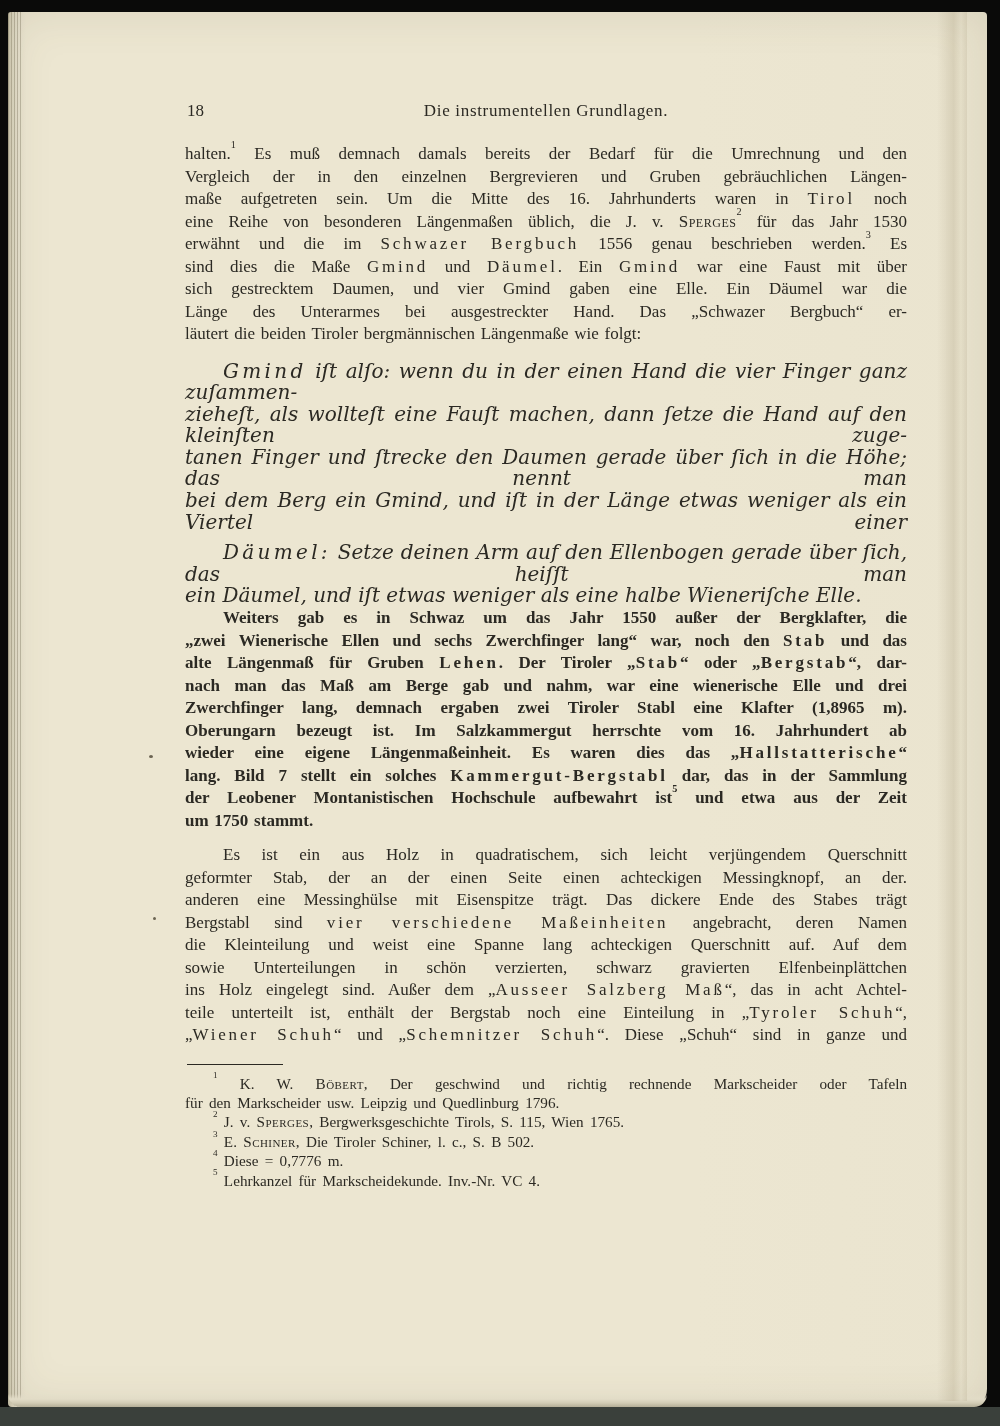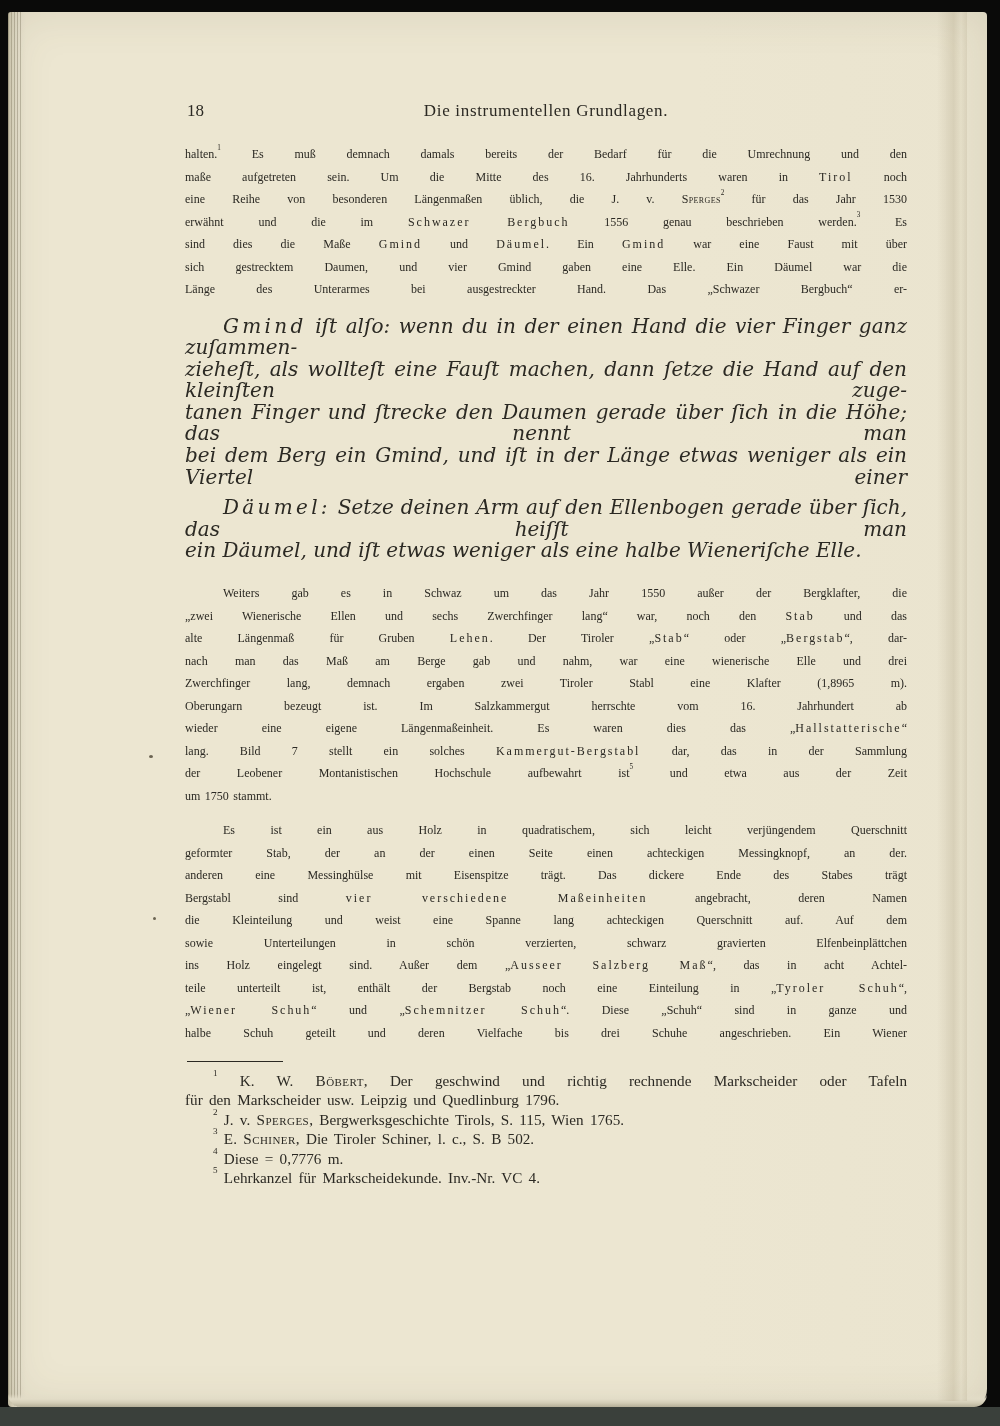--- a/index.html
+++ b/index.html
@@ -26,27 +26,27 @@
   .crease{
     position:absolute;top:0;bottom:6px;right:20px;width:30px;
     background:linear-gradient(90deg,rgba(148,133,98,0) 0,rgba(148,133,98,0.20) 55%,rgba(148,133,98,0.04) 80%,rgba(148,133,98,0.16) 100%);
   }
   .speck{position:absolute;border-radius:50%;background:#6b6452;}
   .text-col{position:absolute;left:177px;top:88px;width:722px;color:#2b2923;}
   .header{position:relative;height:22px;font-size:17px;line-height:22px;text-align:right;}
   .pagenum{position:absolute;left:2px;}
   .runtitle{position:absolute;left:50%;transform:translateX(-50%);letter-spacing:0.04em;white-space:nowrap;}
   .para{margin:0;}
-  .para.antiqua{font-size:12px;line-height:22.5px;word-spacing:1.5px;}
+  .para.antiqua{font-size:17px;line-height:22.5px;word-spacing:1.5px;}
   .para.fraktur{font-size:20px;line-height:21.6px;font-style:italic;font-family:"DejaVu Serif",serif;}
   .para.footnote{font-size:15.2px;line-height:19.4px;word-spacing:2.5px;}
   #paragraphs .para:nth-child(1){margin-top:21px;}
   #paragraphs .para:nth-child(2){margin-top:15px;}
   #paragraphs .para:nth-child(3){margin-top:9px;}
-  #paragraphs .para:nth-child(4){margin-top:20px;}
+  #paragraphs .para:nth-child(4){margin-top:0;font-weight:bold;}
   #paragraphs .para:nth-child(5){margin-top:12px;}
   .line{text-align:justify;text-align-last:justify;}
   .line.last{text-align-last:left;}
   .para.indent .line.first{text-indent:38px;}
   .para.footnote.indent .line.first{text-indent:28px;}
   .fnrule{margin:17px 0 9px 2px;width:96px;border-top:1.6px solid #2b2923;height:0;}
   sup{font-size:0.6em;line-height:0;position:relative;top:-0.45em;}
   .sp{letter-spacing:0.165em;}
   .sc{font-variant:small-caps;letter-spacing:0.03em;}
 </style>
@@ -64,26 +64,28 @@
 
   <div class="text-col">
     <div class="header">
       <span class="pagenum">18</span>
       <span class="runtitle">Die instrumentellen Grundlagen.</span>
     </div>
 
     <div id="paragraphs">
         <div class="para antiqua">
           <div class="line first">halten.<sup>1</sup> Es muß demnach damals bereits der Bedarf für die Umrechnung und den</div>
+          <div class="line">Vergleich der in den einzelnen Bergrevieren und Gruben gebräuchlichen Längen-</div>
           <div class="line">maße aufgetreten sein. Um die Mitte des 16. Jahrhunderts waren in <span class="sp">Tirol</span> noch</div>
           <div class="line">eine Reihe von besonderen Längenmaßen üblich, die J. v. <span class="sc">Sperges</span><sup>2</sup> für das Jahr 1530</div>
           <div class="line">erwähnt und die im <span class="sp">Schwazer Bergbuch</span> 1556 genau beschrieben werden.<sup>3</sup> Es</div>
           <div class="line">sind dies die Maße <span class="sp">Gmind</span> und <span class="sp">Däumel</span>. Ein <span class="sp">Gmind</span> war eine Faust mit über</div>
           <div class="line">sich gestrecktem Daumen, und vier Gmind gaben eine Elle. Ein Däumel war die</div>
           <div class="line">Länge des Unterarmes bei ausgestreckter Hand. Das „Schwazer Bergbuch“ er-</div>
+          <div class="line last">läutert die beiden Tiroler bergmännischen Längenmaße wie folgt:</div>
         </div>
         <div class="para fraktur indent">
           <div class="line first"><span class="sp">Gmind</span> iſt alſo: wenn du in der einen Hand die vier Finger ganz zuſammen-</div>
           <div class="line">zieheſt, als wollteſt eine Fauſt machen, dann ſetze die Hand auf den kleinſten zuge-</div>
           <div class="line">tanen Finger und ſtrecke den Daumen gerade über ſich in die Höhe; das nennt man</div>
           <div class="line">bei dem Berg ein Gmind, und iſt in der Länge etwas weniger als ein Viertel einer</div>
         </div>
         <div class="para fraktur indent">
           <div class="line first"><span class="sp">Däumel:</span> Setze deinen Arm auf den Ellenbogen gerade über ſich, das heiſſt man</div>
           <div class="line last">ein Däumel, und iſt etwas weniger als eine halbe Wieneriſche Elle.</div>
@@ -103,21 +105,20 @@
         <div class="para antiqua indent">
           <div class="line first">Es ist ein aus Holz in quadratischem, sich leicht verjüngendem Querschnitt</div>
           <div class="line">geformter Stab, der an der einen Seite einen achteckigen Messingknopf, an der.</div>
           <div class="line">anderen eine Messinghülse mit Eisenspitze trägt. Das dickere Ende des Stabes trägt</div>
           <div class="line">Bergstabl sind <span class="sp">vier verschiedene Maßeinheiten</span> angebracht, deren Namen</div>
           <div class="line">die Kleinteilung und weist eine Spanne lang achteckigen Querschnitt auf. Auf dem</div>
           <div class="line">sowie Unterteilungen in schön verzierten, schwarz gravierten Elfenbeinplättchen</div>
           <div class="line">ins Holz eingelegt sind. Außer dem „<span class="sp">Ausseer Salzberg Maß</span>“, das in acht Achtel-</div>
           <div class="line">teile unterteilt ist, enthält der Bergstab noch eine Einteilung in „<span class="sp">Tyroler Schuh</span>“,</div>
           <div class="line">„<span class="sp">Wiener Schuh</span>“ und „<span class="sp">Schemnitzer Schuh</span>“. Diese „Schuh“ sind in ganze und</div>
-          <div class="line">halbe Schuh geteilt und deren Vielfache bis drei Schuhe angeschrieben. Ein Wiener</div>
         </div>
       </div>
 
     <div class="fnrule"></div>
 
     <div id="footnotes">
         <div class="para footnote indent">
           <div class="line first"><sup>1</sup> K. W. <span class="sc">Böbert</span>, Der geschwind und richtig rechnende Markscheider oder Tafeln</div>
           <div class="line last">für den Markscheider usw. Leipzig und Quedlinburg 1796.</div>
         </div>

